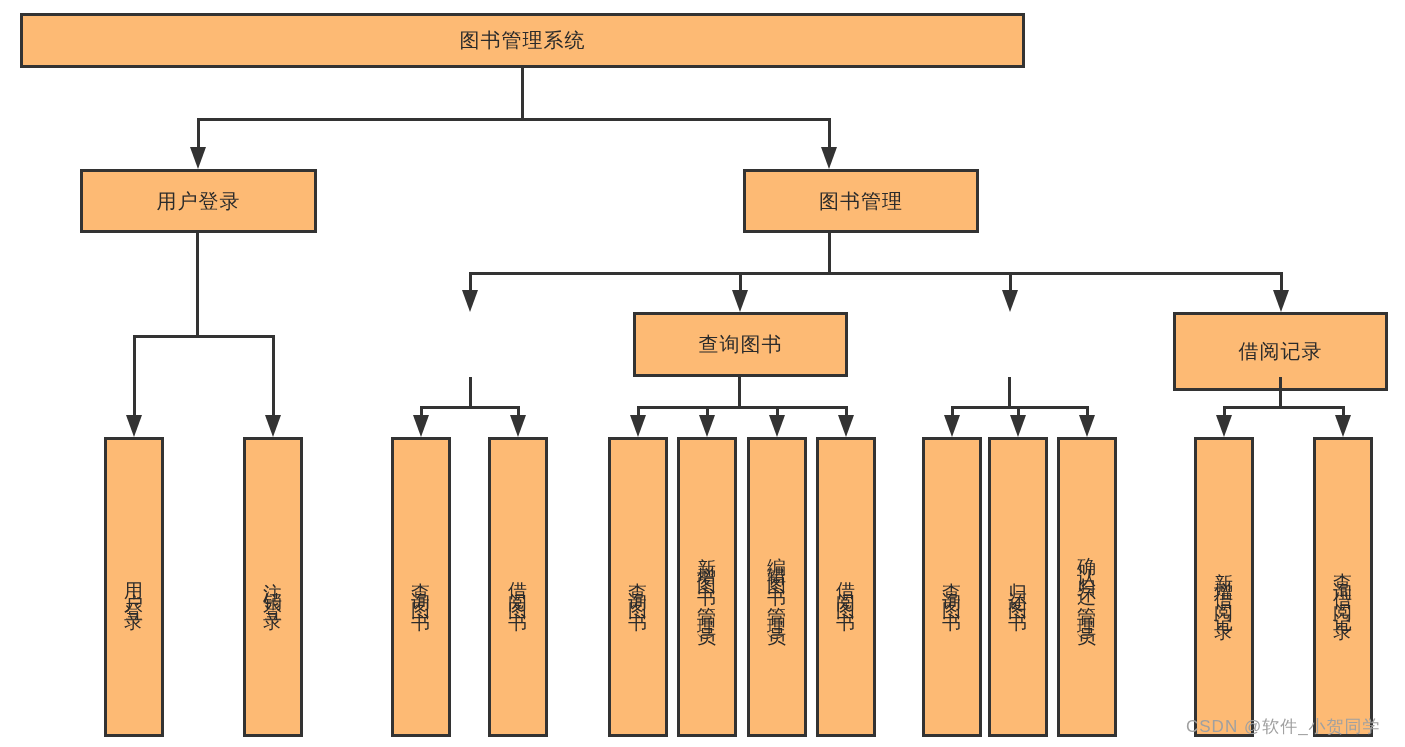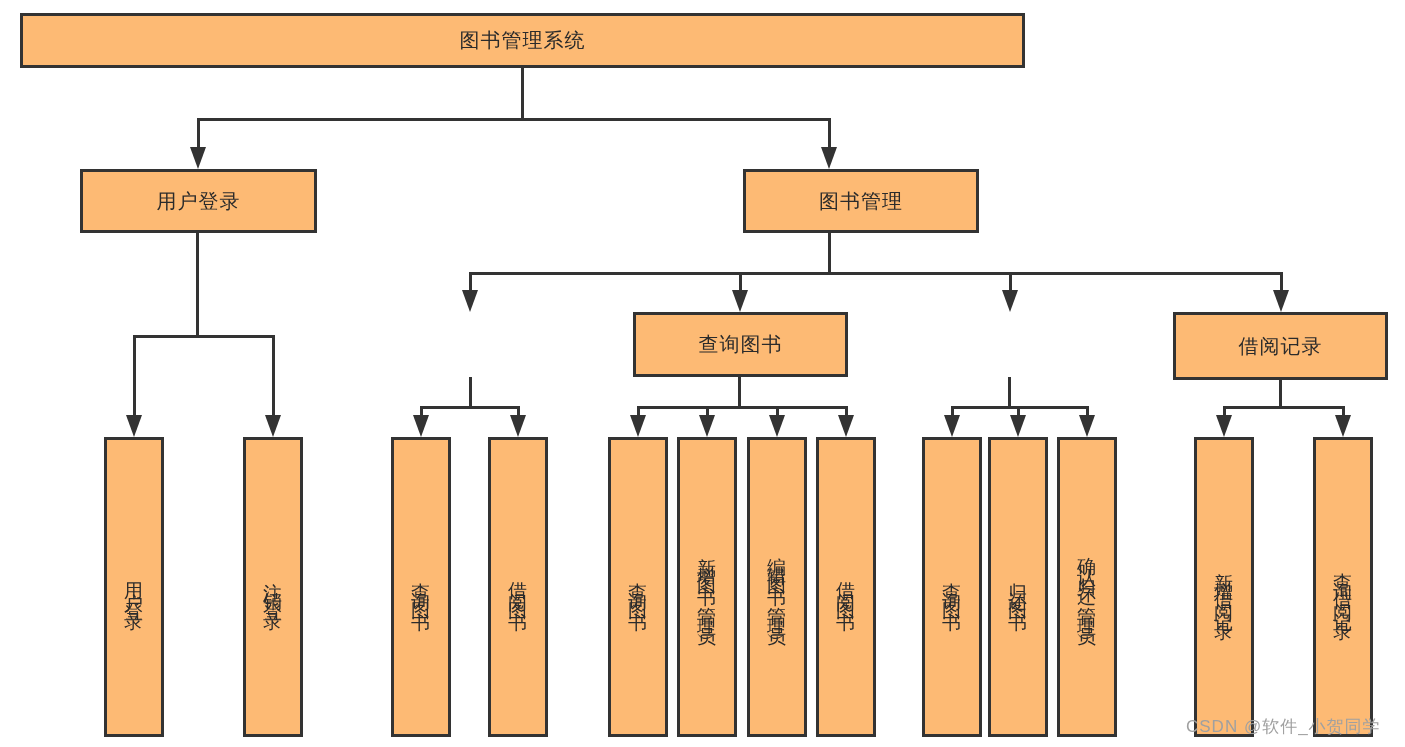--- a/index.html
+++ b/index.html
@@ -95,21 +95,21 @@
   <div class="vline" style="left:739px; top:272px; width:3px; height:18px;"></div>
   <div class="arrowhead" style="left:732px; top:290px;"></div>
   <div class="vline" style="left:1009px; top:272px; width:3px; height:18px;"></div>
   <div class="arrowhead" style="left:1002px; top:290px;"></div>
   <div class="vline" style="left:1280px; top:272px; width:3px; height:18px;"></div>
   <div class="arrowhead" style="left:1273px; top:290px;"></div>
 
   <div class="node" style="left:633px; top:312px; width:215px; height:65px;">
     <span>查询图书</span>
   </div>
-  <div class="node" style="left:1173px; top:312px; width:215px; height:68px;">
+  <div class="node" style="left:1173px; top:312px; width:215px; height:79px;">
     <span>借阅记录</span>
   </div>
 
   <div class="vline" style="left:469px; top:377px; width:3px; height:29px;"></div>
   <div class="hline" style="left:420px; top:406px; width:100px; height:3px;"></div>
   <div class="vline" style="left:420px; top:406px; width:3px; height:9px;"></div>
   <div class="arrowhead" style="left:413px; top:415px;"></div>
   <div class="vline" style="left:517px; top:406px; width:3px; height:9px;"></div>
   <div class="arrowhead" style="left:510px; top:415px;"></div>
 

